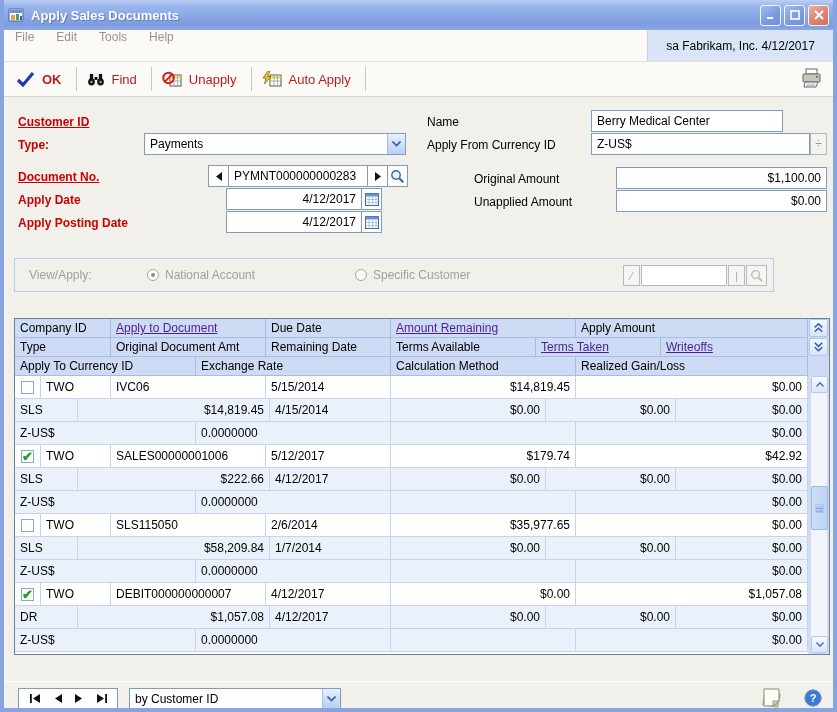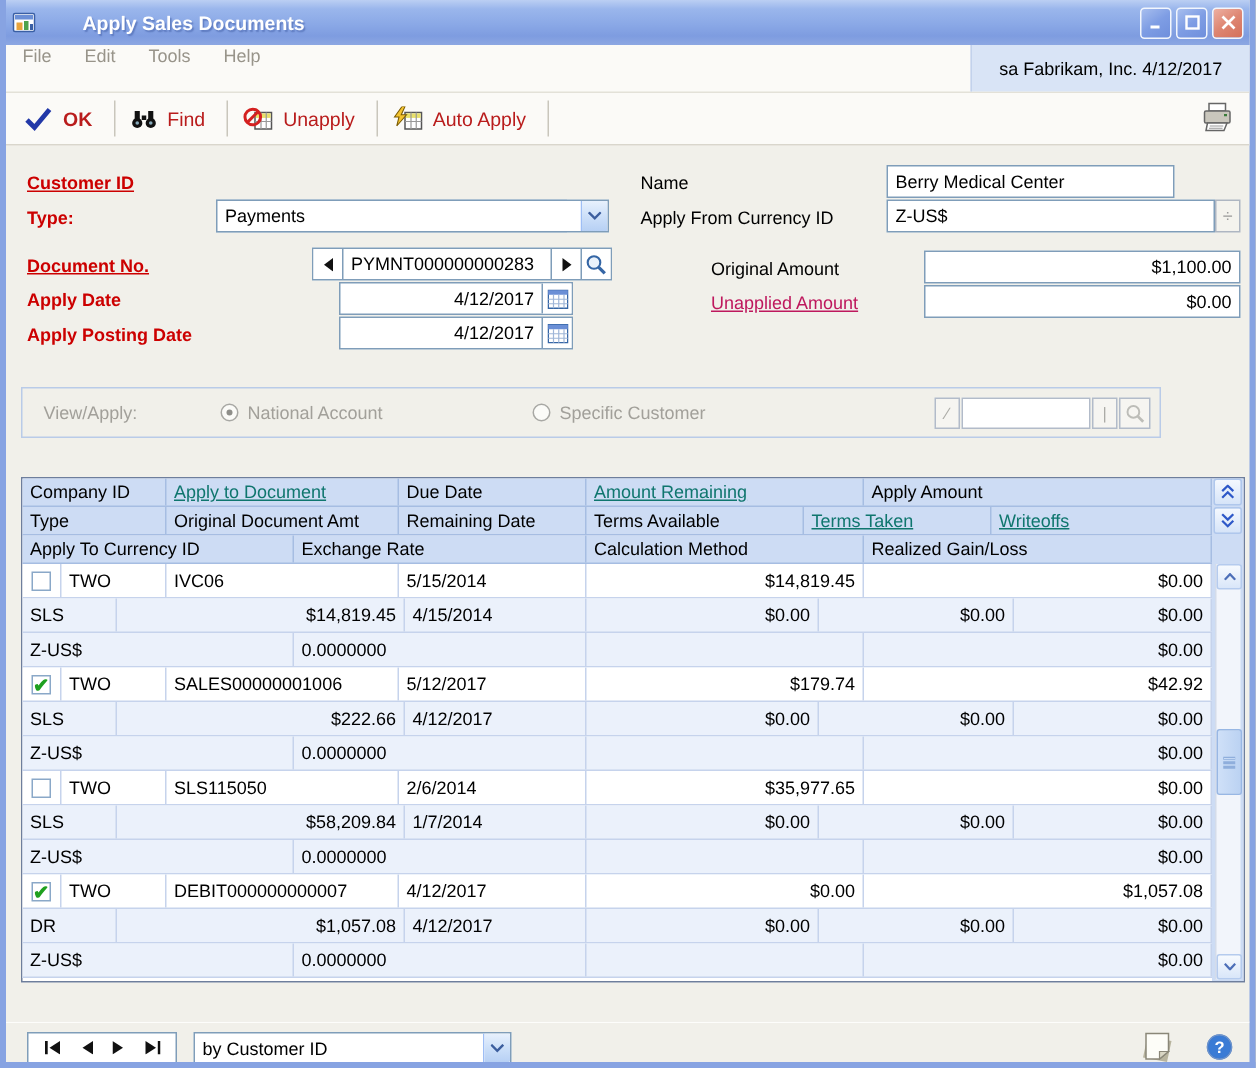--- a/index.html
+++ b/index.html
@@ -5,21 +5,21 @@
   * { box-sizing: border-box; margin: 0; padding: 0; }
   html,body { width:837px; height:712px; }
   body { font-family: "Liberation Sans", sans-serif; font-size:12px; color:#000; background:#555; }
 
   .window { position:relative; width:837px; height:712px; background:#F1F0EA;
             border-left:4px solid #87A3E2; border-right:4px solid #87A3E2; border-bottom:4px solid #87A3E2; overflow:hidden; }
 
   
   .titlebar { position:absolute; top:0; left:-4px; right:-4px; height:30px;
     background:linear-gradient(180deg,#BBCFF3 0%,#9AB6EC 20%,#8AA8E6 55%,#7E9CE0 80%,#8CA7E2 100%);
-    display:flex; align-items:center; padding:0 8px;gap:24px; }
+    display:flex; align-items:center; padding:0 8px; }
   .title-text { color:#fff; font-weight:bold; font-size:13px; text-shadow:1px 1px 1px #5E7BC0; margin-left:6px; flex:1; }
   .tb-btns { display:flex; gap:3px; }
   .tb-btn { width:21px; height:21px; border-radius:3px; border:1px solid #F2F6FD;
     display:flex; align-items:center; justify-content:center; color:#fff; font-weight:bold; font-size:12px;
     background:linear-gradient(145deg,#A7BEEE 0%,#7E9DE4 50%,#6F8FDC 100%); }
   .tb-btn.close { background:linear-gradient(145deg,#EDB0A2 0%,#DE8672 50%,#D4705A 100%); }
   .tb-btn svg { display:block; }
   .app-icon { width:17px; height:17px; }
 
   
@@ -33,21 +33,21 @@
   .toolbar { position:absolute; top:62px; left:0; right:0; height:35px; background:#FBFAF7;
     border-bottom:1px solid #D9D6CC; display:flex; align-items:center; padding-left:6px; }
   .tool-btn { display:flex; align-items:center; gap:7px; padding:4px 10px 4px 6px; font-size:13px; color:#b91c1c; }
   .tool-sep { width:1px; height:24px; background:#C9C6BC; margin:0 4px; }
   .printer-btn { position:absolute; right:10px; top:6px; }
 
   
   .lbl { position:absolute; font-size:12px; white-space:nowrap; }
   .lbl.req { color:#CC0000; font-weight:bold; }
   .lbl.req.link { text-decoration:underline; }
-  .lbl.linkblue { color:#be185d; text-decoration:underline; }
+  .lbl.linkblue { color:#000000; }
   .field { position:absolute; background:#fff; border:1px solid #7F9DB9; height:22px;
     display:flex; align-items:center; font-size:12px; }
   .field .val { flex:1; padding:0 5px; white-space:nowrap; overflow:hidden; }
   .field .val.right { text-align:right; }
   .seg { width:20px; align-self:stretch; display:flex; align-items:center; justify-content:center; border-left:1px solid #7F9DB9; background:#fff; }
   .seg.flat { border-left:none; border-right:1px solid #7F9DB9; }
   .combo-arrow { width:18px; align-self:stretch; display:flex; align-items:center; justify-content:center;
     background:linear-gradient(180deg,#E8F1FD 0%,#CDE0F9 50%,#B7D0F4 100%); border-left:1px solid #9EBEF5; border-radius:0 1px 1px 0; }
   .exp-btn { position:absolute; width:17px; height:22px; background:#F4F3EE; border:1px solid #AEB6C2;
     color:#9a9a9a; display:flex; align-items:center; justify-content:center; font-size:12px; }
@@ -59,21 +59,21 @@
   .radio.sel::after { content:""; position:absolute; left:3px; top:3px; width:4px; height:4px; border-radius:50%; background:#8F8F8A; }
   .va-field { position:absolute; top:6px; height:21px; background:#fff; border:1px solid #B2BBC9; }
   .va-btn { position:absolute; top:6px; height:21px; width:17px; background:#F6F5F1; border:1px solid #B2BBC9;
     color:#ABABA6; display:flex; align-items:center; justify-content:center; font-size:11px; }
 
   
   .grid { position:absolute; left:10px; top:318px; width:816px; height:337px; border:1px solid #6E7E9C; background:#fff;padding-left:39px; }
   .grid-inner { position:absolute; left:0; top:0; width:793px; }
   .hrow { display:grid; background:#CDDCF4; border-bottom:1px solid #A6BDE2; height:19px; line-height:18px; font-size:12px; }
   .hrow > div { padding:0 5px; border-right:1px solid #A6BDE2; white-space:nowrap; overflow:hidden; }
-  .hrow .hlink { color:#0f766e; text-decoration:underline; }
+  .hrow .hlink { color:#4c1d95; text-decoration:underline; }
   .h1 { grid-template-columns:96px 155px 125px 185px 1fr; }
   .h2 { grid-template-columns:96px 155px 125px 145px 125px 1fr; }
   .h3 { grid-template-columns:181px 195px 185px 1fr; }
 
   .gbody { position:absolute; top:57px; left:0; width:793px; }
   .grow { display:grid; height:23px; line-height:22px; font-size:12px; border-bottom:1px solid #C6D3EC; background:#fff; }
   .grow > div { padding:0 5px; border-right:1px solid #C6D3EC; white-space:nowrap; overflow:hidden; }
   .grow.main { grid-template-columns:26px 70px 155px 125px 185px 1fr; }
   .grow.detail, .grow.currency { background:#EBF1FB; }
   .grow.detail { grid-template-columns:63px 192px 121px 155px 130px 1fr; }

